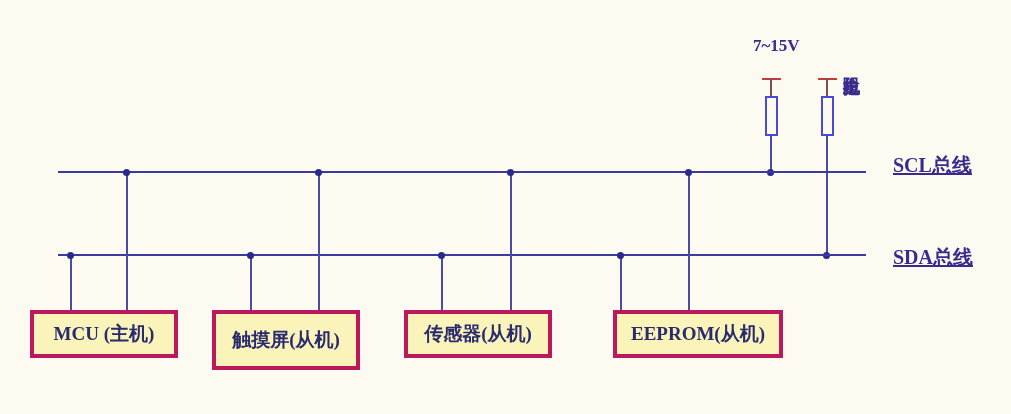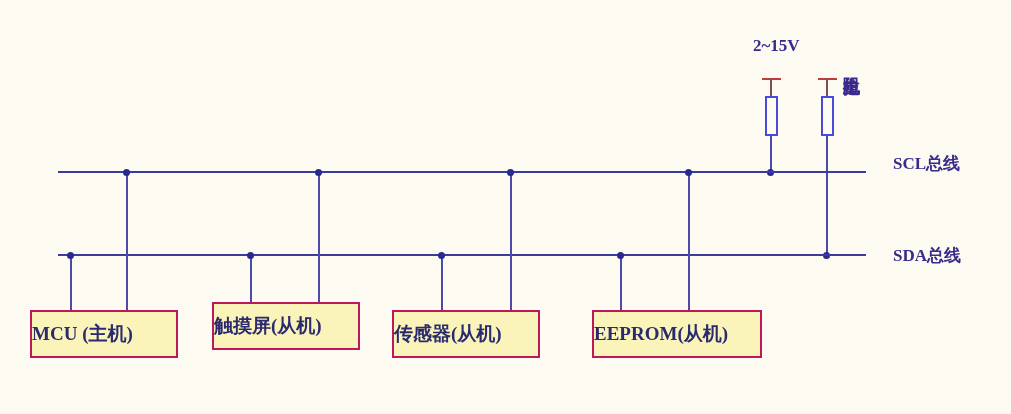--- a/index.html
+++ b/index.html
@@ -52,38 +52,39 @@
   .resistor-cap {
     position: absolute;
     height: 2px;
     background: #c43a3a;
   }
 
   
   .device-box {
     position: absolute;
     background: #fbf4ba;
-    border: 2px solid #be185d;
+    border: 4px solid #be185d;
     box-sizing: border-box;
     display: flex;
     align-items: center;
-    justify-content: flex-start;
+    justify-content: center;
     color: #2a2a6e;
     font-size: 19px;
     font-weight: bold;
     white-space: nowrap;
   }
 
   
   .bus-label {
     position: absolute;
     color: #3a2a8c;
-    font-size: 17px;
+    font-size: 20px;
     font-weight: bold;
     white-space: nowrap;
+    text-decoration: underline;
   }
   .voltage-label {
     position: absolute;
     color: #3a2a8c;
     font-size: 17px;
     font-weight: bold;
     white-space: nowrap;
   }
   .vertical-label {
     position: absolute;
@@ -101,21 +102,21 @@
     font-size: 16px;
     font-family: "DejaVu Sans", "Liberation Sans", sans-serif;
     white-space: nowrap;
   }
 </style>
 </head>
 <body>
 
 <div id="canvas">
 
-  <div class="voltage-label" style="left:753px; top:36px;">2~15V</div>
+  <div class="voltage-label" style="left:753px; top:36px;">7~15V</div>
 
   <div class="resistor-cap" style="left:762px; top:78px; width:19px;"></div>
   <div class="resistor-lead-top" style="left:770px; top:78px; height:18px;"></div>
   <div class="resistor-body" style="left:765px; top:96px;"></div>
   <div class="vwire" style="left:770px; top:136px; height:38px;"></div>
   <div class="junction" style="left:767px; top:169px;"></div>
 
   <div class="resistor-cap" style="left:818px; top:78px; width:19px;"></div>
   <div class="resistor-lead-top" style="left:826px; top:78px; height:18px;"></div>
   <div class="resistor-body" style="left:821px; top:96px;"></div>
@@ -147,26 +148,26 @@
 
   <div class="vwire" style="left:620px; top:254px; height:56px;"></div>
   <div class="junction" style="left:617px; top:252px;"></div>
   <div class="vwire" style="left:688px; top:171px; height:139px;"></div>
   <div class="junction" style="left:685px; top:169px;"></div>
 
   <div class="device-box" style="left:30px; top:310px; width:148px; height:48px;">
     <span>MCU (主机)</span>
   </div>
 
-  <div class="device-box" style="left:212px; top:302px; width:148px; height:48px;">
+  <div class="device-box" style="left:212px; top:310px; width:148px; height:60px;">
     <span>触摸屏(从机)</span>
   </div>
 
-  <div class="device-box" style="left:392px; top:310px; width:148px; height:48px;">
+  <div class="device-box" style="left:404px; top:310px; width:148px; height:48px;">
     <span>传感器(从机)</span>
   </div>
 
-  <div class="device-box" style="left:592px; top:310px; width:170px; height:48px;">
+  <div class="device-box" style="left:613px; top:310px; width:170px; height:48px;">
     <span>EEPROM(从机)</span>
   </div>
 
 
 </div>
 
 </body></html>

